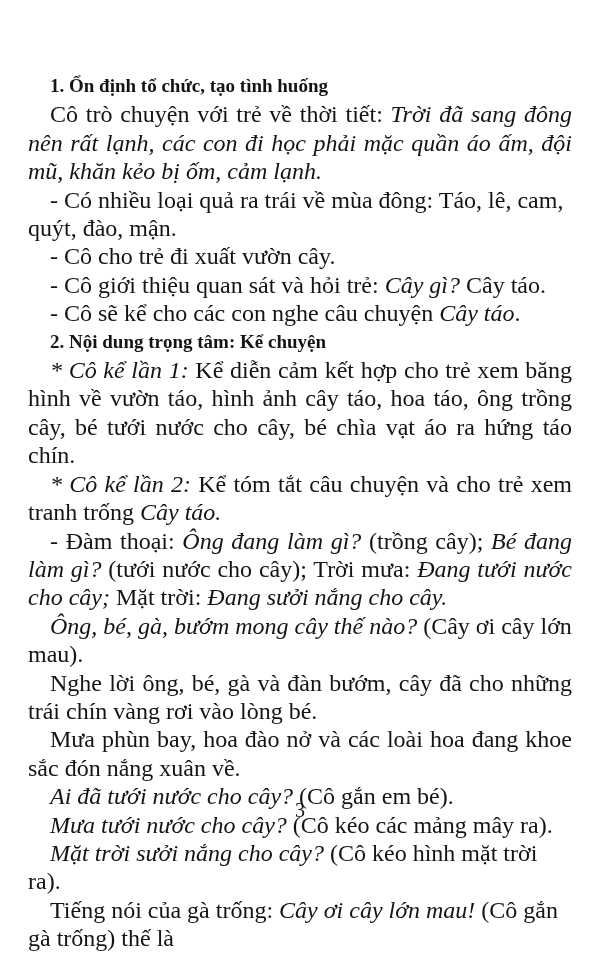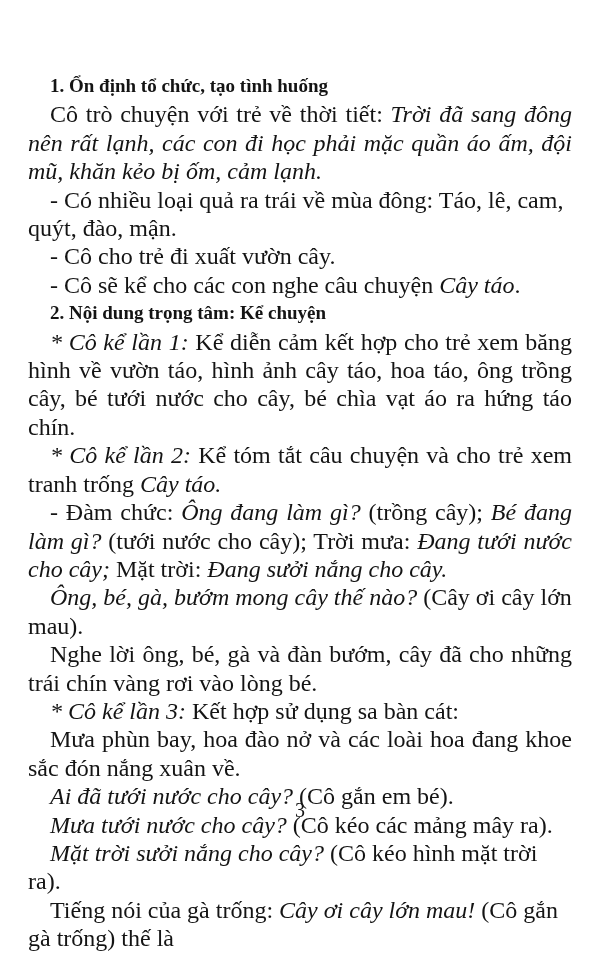--- a/index.html
+++ b/index.html
@@ -45,28 +45,28 @@
 </style>
 </head>
 <body>
 
 <div class="page">
   <div class="page-body">
       <p class="heading"><span class="b">1. Ổn định tổ chức, tạo tình huống</span></p>
       <p class="justify "><span>Cô trò chuyện với trẻ về thời tiết: </span><span class="i">Trời đã sang đông nên rất lạnh, các con đi học phải mặc quần áo ấm, đội mũ, khăn kẻo bị ốm, cảm lạnh.</span></p>
       <p class=""><span>- Có nhiều loại quả ra trái về mùa đông: Táo, lê, cam, quýt, đào, mận.</span></p>
       <p class=""><span>- Cô cho trẻ đi xuất vườn cây.</span></p>
+      <p class=""><span>- Cô giới thiệu quan sát và hỏi trẻ: </span><span class="i">Cây gì?</span><span> Cây táo.</span></p>
       <p class=""><span>- Cô sẽ kể cho các con nghe câu chuyện </span><span class="i">Cây táo</span><span>.</span></p>
       <p class="heading"><span class="b">2. Nội dung trọng tâm: Kể chuyện</span></p>
       <p class="justify "><span class="bi">* Cô kể lần 1: </span><span>Kể diễn cảm kết hợp cho trẻ xem băng hình về vườn táo, hình ảnh cây táo, hoa táo, ông trồng cây, bé tưới nước cho cây, bé chìa vạt áo ra hứng táo chín.</span></p>
       <p class="justify "><span class="bi">* Cô kể lần 2: </span><span>Kể tóm tắt câu chuyện và cho trẻ xem tranh trống </span><span class="i">Cây táo.</span></p>
-      <p class="justify "><span>- Đàm chức: </span><span class="i">Ông đang làm gì?</span><span> (trồng cây); </span><span class="i">Bé đang làm gì?</span><span> (tưới nước cho cây); Trời mưa: </span><span class="i">Đang tưới nước cho cây;</span><span> Mặt trời: </span><span class="i">Đang sưởi nắng cho cây.</span></p>
+      <p class="justify "><span>- Đàm thoại: </span><span class="i">Ông đang làm gì?</span><span> (trồng cây); </span><span class="i">Bé đang làm gì?</span><span> (tưới nước cho cây); Trời mưa: </span><span class="i">Đang tưới nước cho cây;</span><span> Mặt trời: </span><span class="i">Đang sưởi nắng cho cây.</span></p>
       <p class=""><span class="i">Ông, bé, gà, bướm mong cây thế nào?</span><span> (Cây ơi cây lớn mau).</span></p>
       <p class="justify "><span>Nghe lời ông, bé, gà và đàn bướm, cây đã cho những trái chín vàng rơi vào lòng bé.</span></p>
-      <p class=""><span class="bi">* Cô kể lần 3: </span><span>Kết hợp sử dụng sa bàn cát:</span></p>
       <p class="justify "><span>Mưa phùn bay, hoa đào nở và các loài hoa đang khoe sắc đón nắng xuân về.</span></p>
       <p class=""><span class="i">Ai đã tưới nước cho cây?</span><span> (Cô gắn em bé).</span></p>
       <p class=""><span class="i">Mưa tưới nước cho cây?</span><span> (Cô kéo các mảng mây ra).</span></p>
       <p class=""><span class="i">Mặt trời sưởi nắng cho cây?</span><span> (Cô kéo hình mặt trời ra).</span></p>
       <p class=""><span>Tiếng nói của gà trống: </span><span class="i">Cây ơi cây lớn mau!</span><span> (Cô gắn gà trống) thế là</span></p>
     </div>
   <div class="footer">3</div>
 </div>
 
 </body></html>

